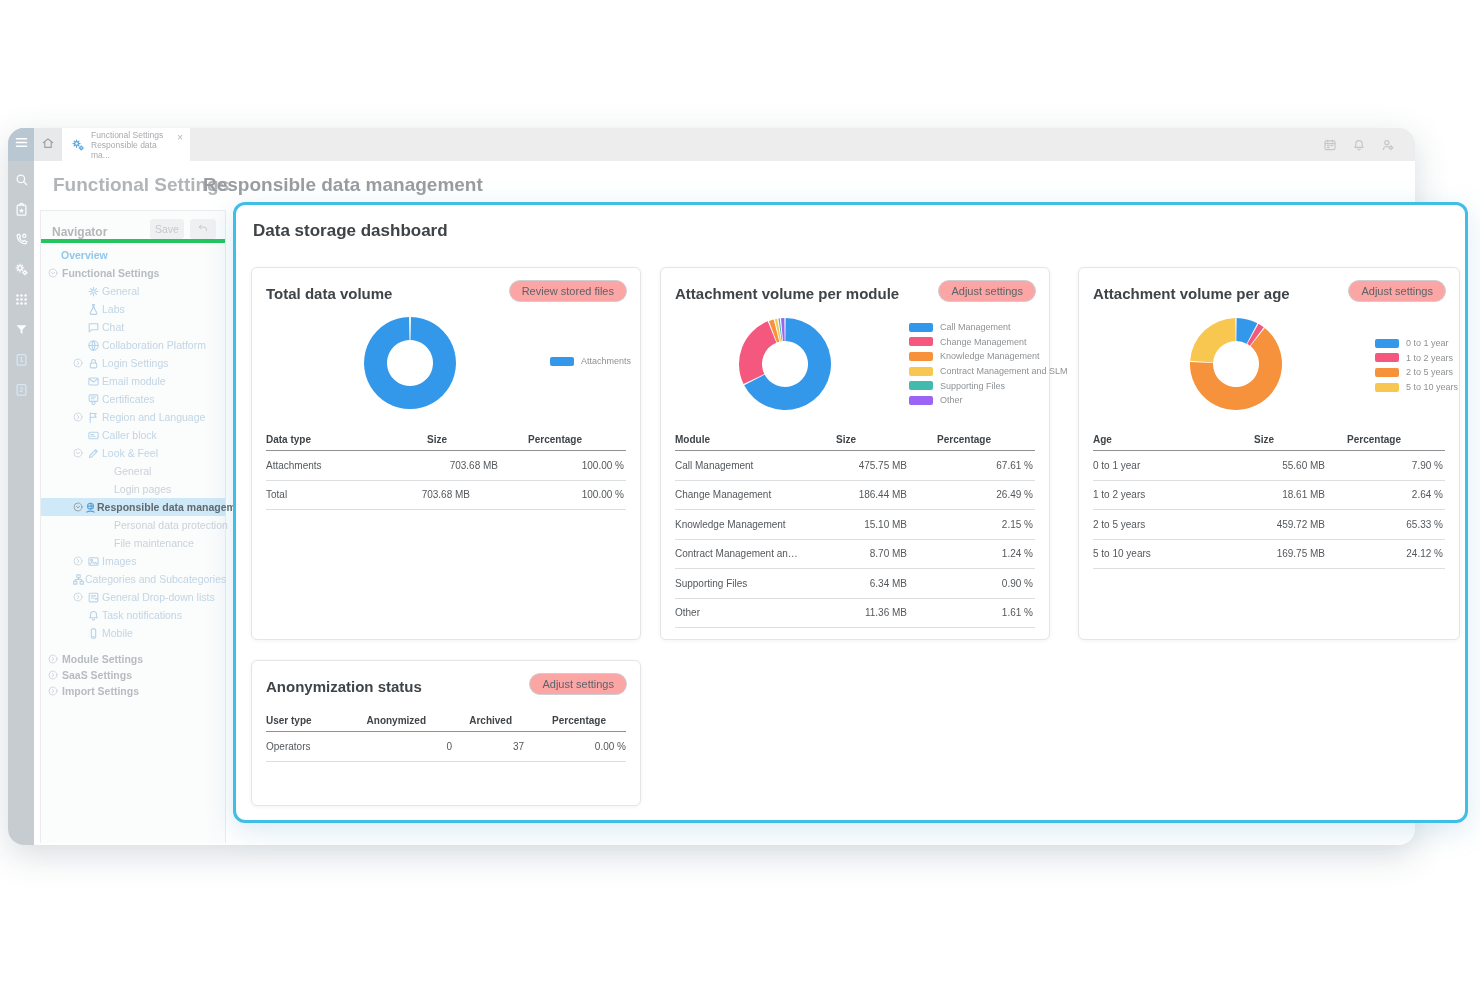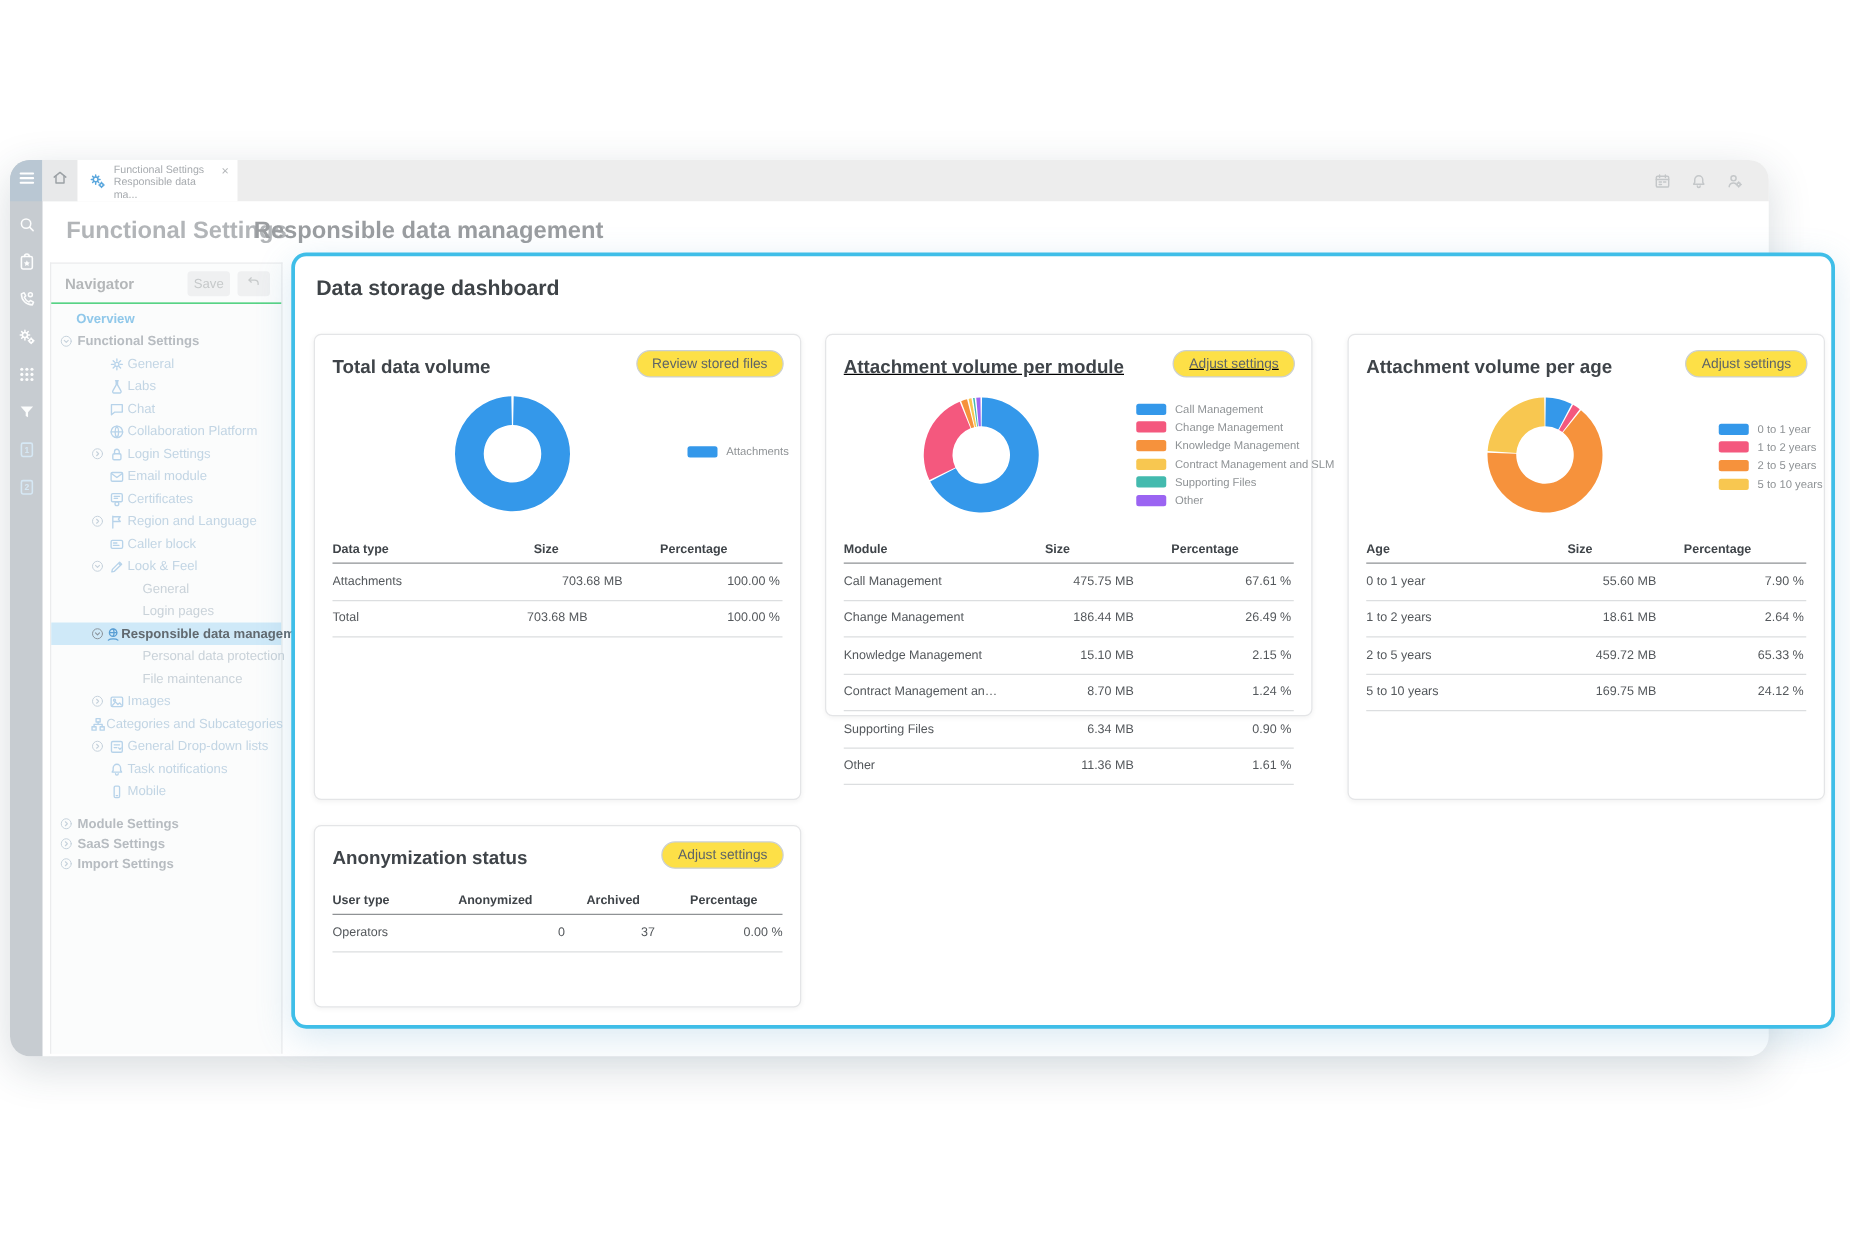--- a/index.html
+++ b/index.html
@@ -33,21 +33,21 @@
 
   
   .page-titles .t1 { position:absolute; left:45px; top:174px; font-size:19px; font-weight:600; color:#b2b5b8; }
   .page-titles .t2 { position:absolute; left:195px; top:174px; font-size:19px; font-weight:700; color:#9a9da0; }
   .page-titles { position:static; }
   .window .page-titles .t1 { top:46px; }
   .window .page-titles .t2 { top:46px; }
 
   
   .navigator { position:absolute; left:32px; top:82px; width:186px; height:633px; background:#fbfcfc; border:1px solid #ebeced; border-bottom:none; }
-  .nav-head { height:32px; display:flex; align-items:center; padding:0 9px 0 11px; border-bottom:1px solid #22c55e; }
+  .nav-head { height:32px; display:flex; align-items:flex-end; padding:0 9px 0 11px; border-bottom:4px solid #22c55e; }
   .nav-title { font-size:12px; font-weight:700; color:#b4b7b9; }
   .save-btn { margin-left:auto; width:34px; height:20px; background:#eff0f1; border:none; border-radius:3px; font-size:10.5px; color:#c6c9ca; font-family:inherit; }
   .undo-btn { margin-left:6px; width:26px; height:20px; background:#eff0f1; border:none; border-radius:3px; color:#c6c9ca; display:flex; align-items:center; justify-content:center; }
   .undo-btn svg { width:12px; height:12px; }
   #tree { padding-top:3px; }
   .trow { height:18px; display:flex; align-items:center; font-size:10.5px; color:#c2d5e4; cursor:pointer; white-space:nowrap; }
   .trow .expd { width:15px; display:flex; align-items:center; color:#c6d2dc; }
   .trow .expd svg { width:12px; height:12px; }
   .trow .ticon { width:15px; display:flex; align-items:center; color:#b7d3ea; }
   .trow .ticon svg { width:13px; height:13px; }
@@ -62,24 +62,24 @@
   .trow.sel .expd { color:#8b949b; }
 
   
   .dash { position:absolute; left:233px; top:202px; width:1235px; height:621px; background:#fff;
           border:3px solid #3fbee8; border-radius:12px; box-shadow:0 8px 28px rgba(90,160,200,.22); z-index:5; }
   .dash-title { position:absolute; left:17px; top:16px; font-size:17px; font-weight:700; color:#3e4347; }
 
   .card { position:absolute; background:#fff; border:1px solid #e4e5e7; border-radius:6px; box-shadow:0 1px 4px rgba(0,0,0,.05); }
   .card-head { display:flex; justify-content:space-between; align-items:flex-end; padding:12px 13px 0 14px; }
   .card-title { font-size:15px; font-weight:700; color:#3f4449; }
-  .card-btn { font-size:11px; color:#5d6367; border:1px solid #ccd0d2; border-radius:12px; padding:4px 12px; background:#fde047; font-family:inherit; cursor:pointer; white-space:nowrap; }
+  .card-btn { font-size:11px; color:#5d6367; border:1px solid #ccd0d2; border-radius:12px; padding:4px 12px; background:#fca5a5; font-family:inherit; cursor:pointer; white-space:nowrap; }
 
   #card-total  { left:15px;  top:62px;  width:390px; height:373px; }
-  #card-module { left:424px; top:62px;  width:390px; height:306px;text-decoration:underline; }
+  #card-module { left:424px; top:62px;  width:390px; height:373px; }
   #card-age    { left:842px; top:62px;  width:382px; height:373px; }
   #card-anon   { left:15px;  top:455px; width:390px; height:146px; }
 
   .donut { position:absolute; width:96px; height:96px; }
   .legend { position:absolute; }
   .li { height:14.6px; display:flex; align-items:center; }
   .chip { width:24px; height:9px; border-radius:2px; margin-right:7px; flex:none; }
   .ltxt { font-size:9px; color:#8e9295; white-space:nowrap; }
 
   .tbl { position:absolute; left:14px; right:14px; font-size:10px; color:#54585c; }

